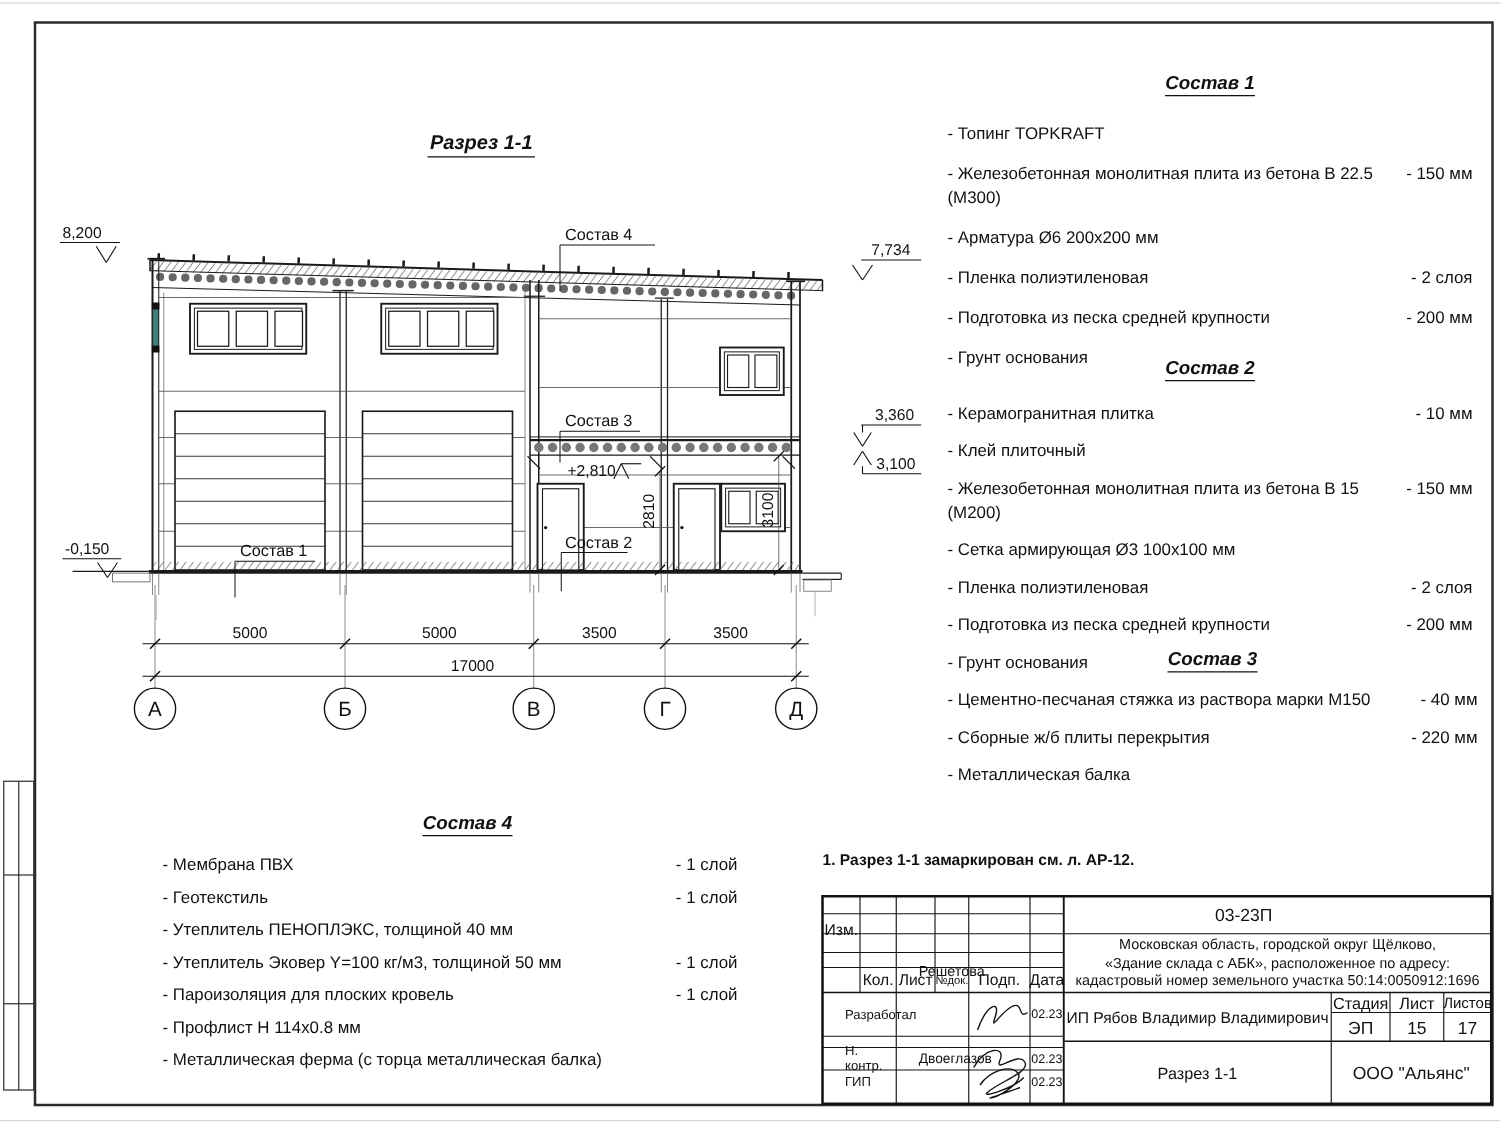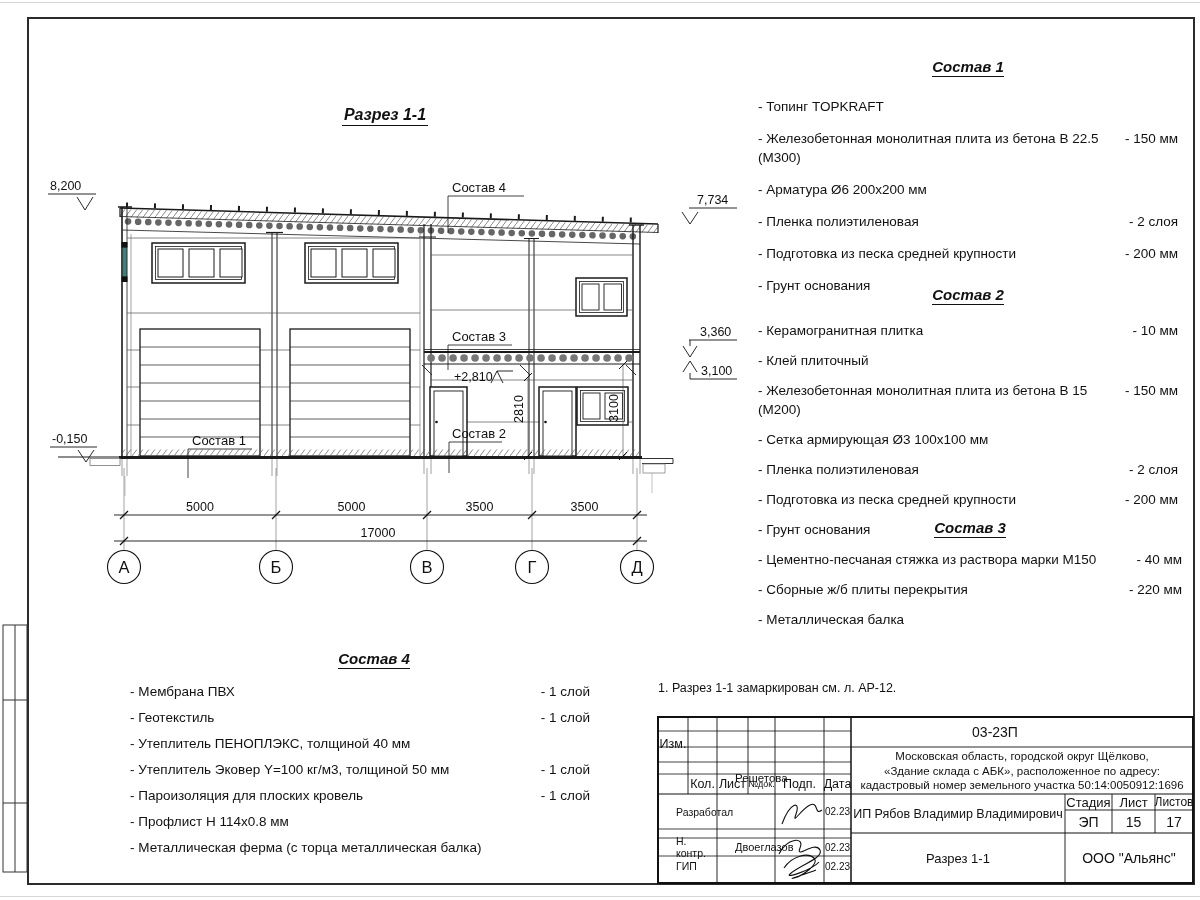--- a/index.html
+++ b/index.html
@@ -12,21 +12,21 @@
   .dwg-title span{border-bottom:1.2px solid #111;padding:0 2px 2px 2px;}
   .comp{position:absolute;font-size:13.5px;}
   .comp h3{margin:0;font-size:15px;font-style:italic;font-weight:600;text-align:center;}
   .comp h3 span{border-bottom:1.2px solid #111;padding-bottom:1px;}
   .li{display:flex;line-height:19px;}
   .li .v{margin-left:auto;white-space:nowrap;padding-left:8px;}
   .c1 .li{margin-bottom:13px;} .c1 h3{margin-bottom:22px;}
   .c2 .li{margin-bottom:11px;} .c2 h3{margin-bottom:18px;}
   .c3 .li{margin-bottom:11px;} .c3 h3{margin-bottom:14px;}
   .c4 .li{margin-bottom:7px;line-height:19px;} .c4 h3{margin-bottom:15px;margin-left:28px;}
-  .note{font-size:12.5px;}
+  .note{font-size:12.5px;font-weight:bold;}
   .tbtxt{position:absolute;display:flex;align-items:center;justify-content:center;text-align:center;}
   .tbleft{justify-content:flex-start;text-align:left;padding-left:18px;box-sizing:border-box;}
   svg{position:absolute;left:0;top:0;}
   svg text{font-family:"Liberation Sans",sans-serif;fill:#111;}
 </style>
 </head>
 <body>
 <div id="sheet">
 
 <div class="edge" style="top:2px"></div>

